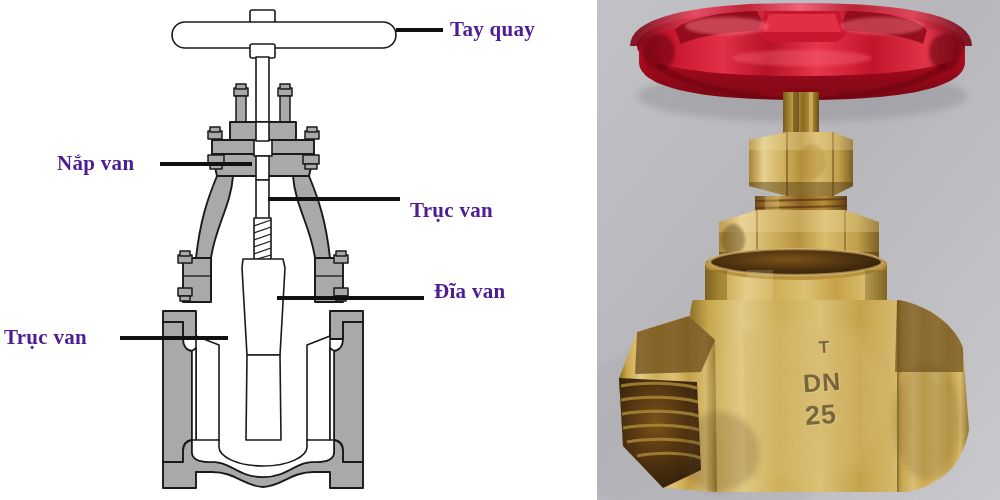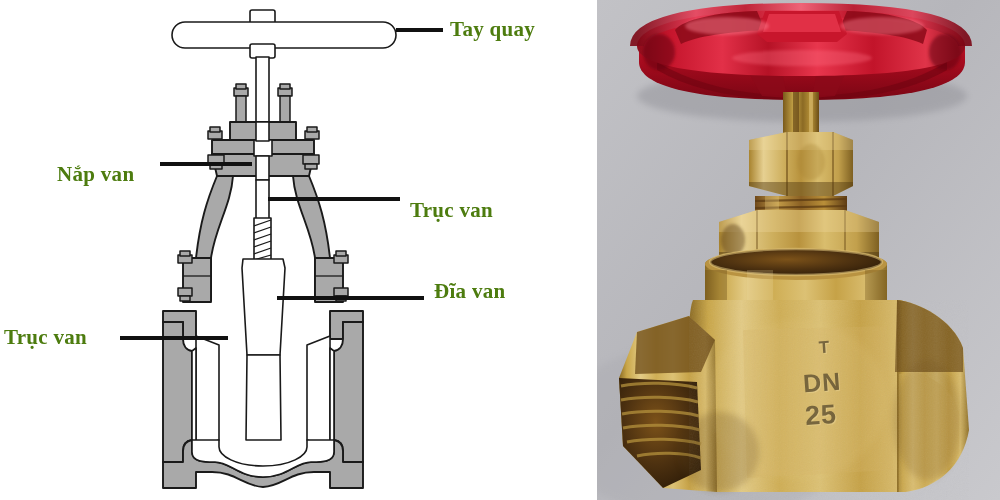--- a/index.html
+++ b/index.html
@@ -29,27 +29,27 @@
     position: absolute;
     left: 0; top: 0;
     width: 597px; height: 500px;
   }
 
   .lbl {
     position: absolute;
     font-family: "Liberation Serif", "DejaVu Serif", serif;
     font-weight: 700;
     font-size: 21px;
-    color: #4d7c0f;
+    color: #4c1d95;
     letter-spacing: .3px;
     white-space: nowrap;
     line-height: 1;
   }
   #lbl-tay-quay  { left: 450px; top: 19px; }
-  #lbl-nap-van   { left: 57px;  top: 164px; }
+  #lbl-nap-van   { left: 57px;  top: 153px; }
   #lbl-truc-van  { left: 410px; top: 200px; }
   #lbl-dia-van   { left: 434px; top: 281px; }
   #lbl-than-van  { left: 4px;   top: 327px; }
 
   
   #right-panel {
     position: absolute;
     left: 597px; top: 0;
     width: 403px; height: 500px;
     overflow: hidden;

